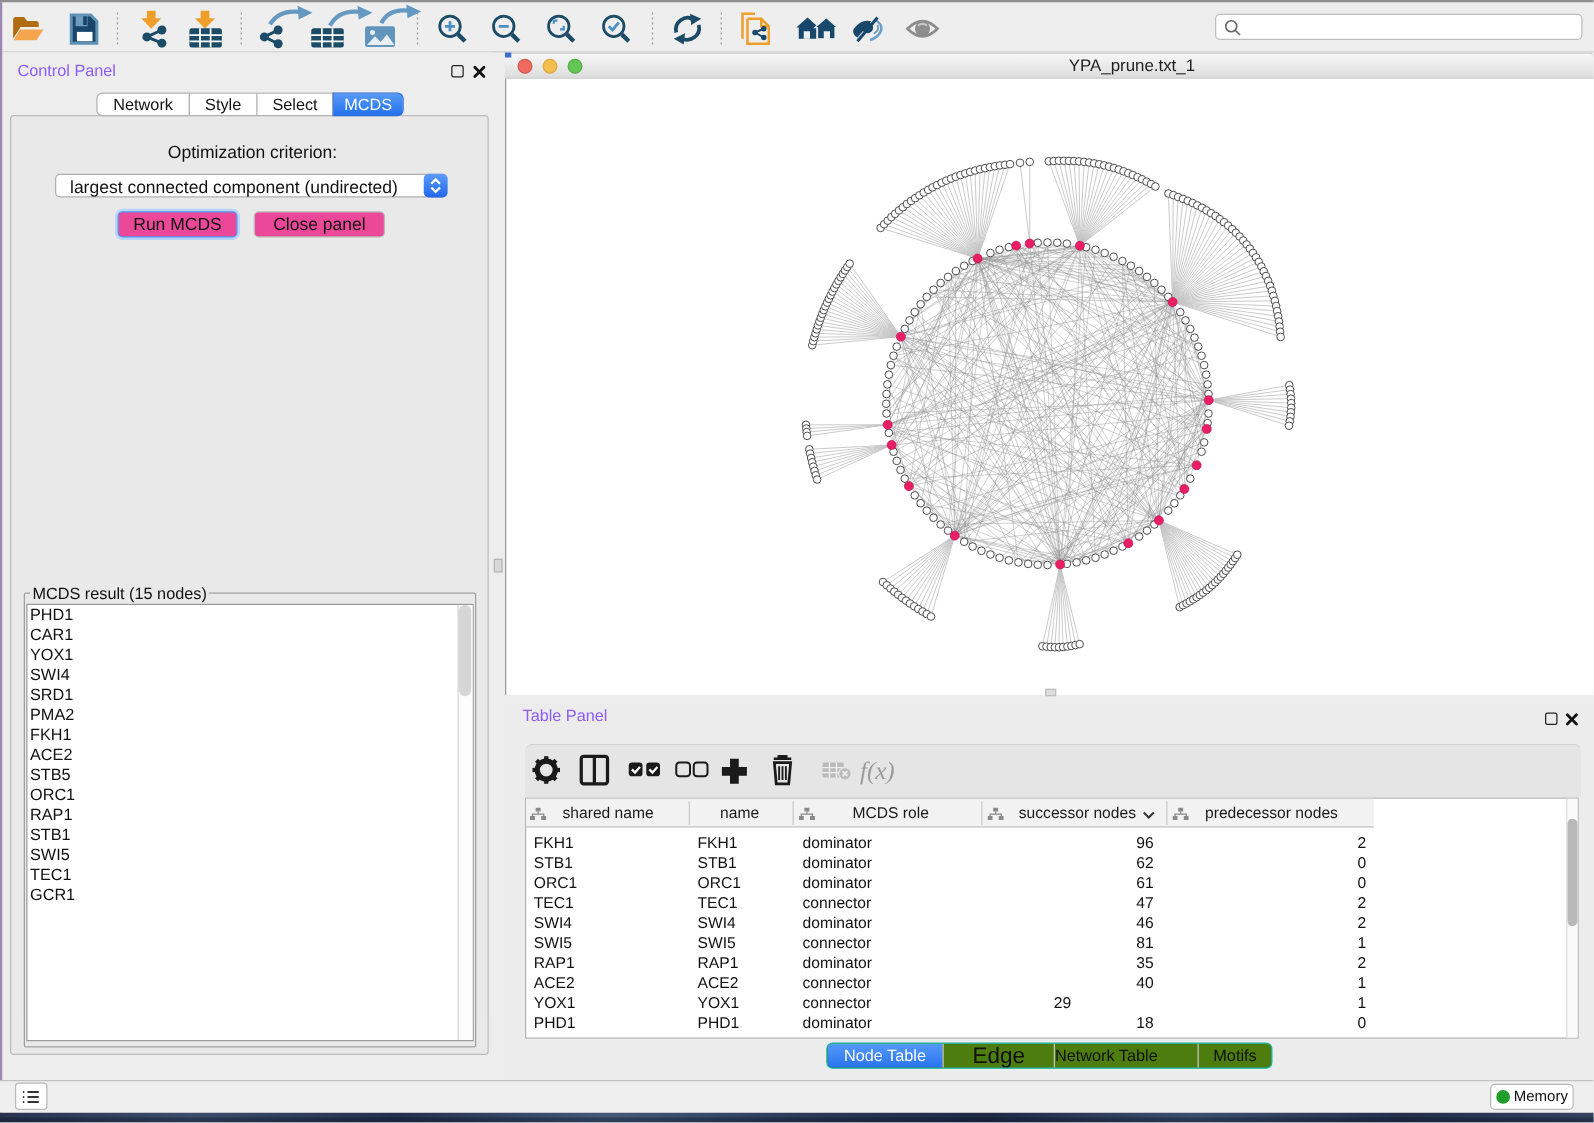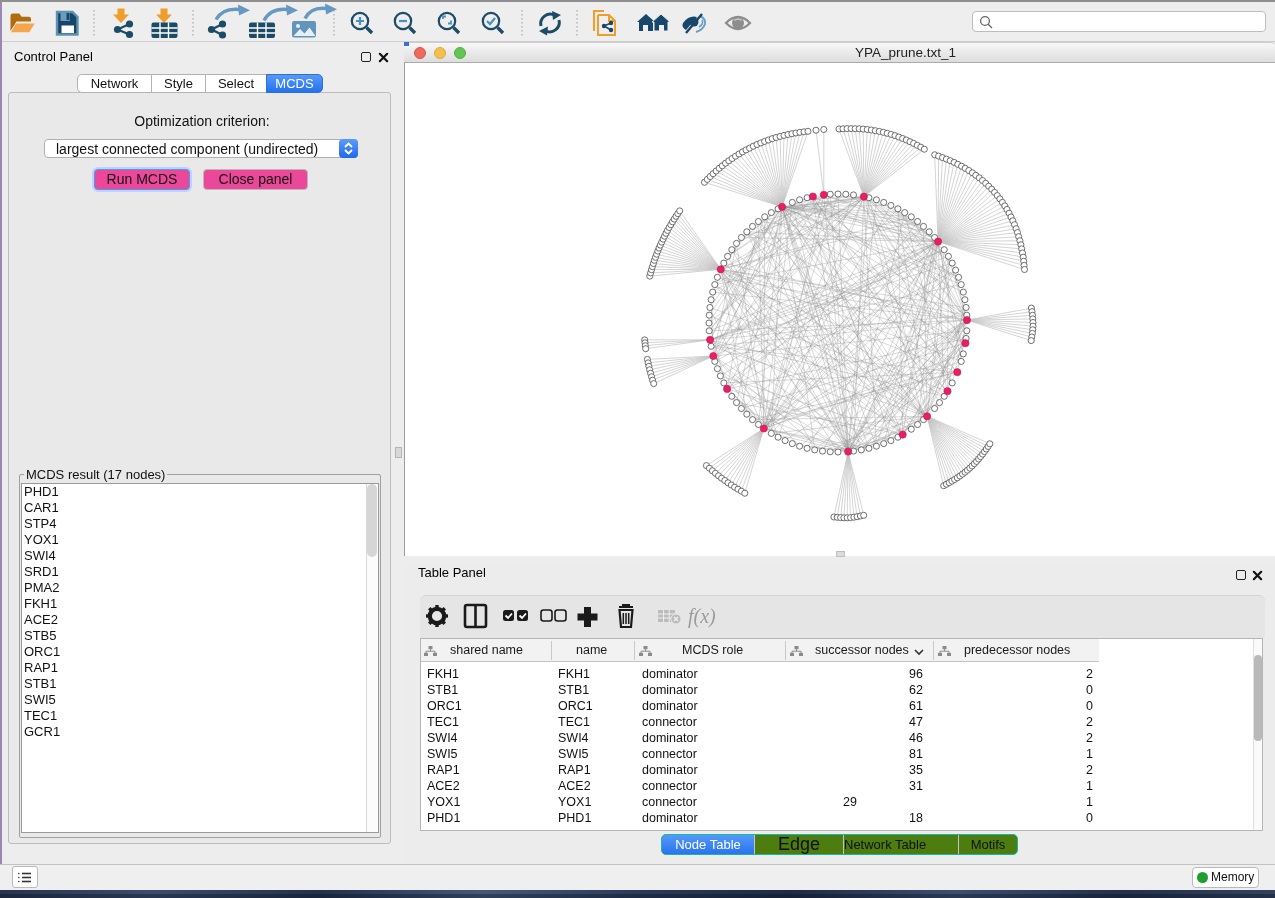--- a/index.html
+++ b/index.html
@@ -1,19 +1,19 @@
 <!DOCTYPE html>
 <html><head><meta charset="utf-8"><style>
 *{margin:0;padding:0;box-sizing:border-box}
 html,body{width:1275px;height:898px}
 body{position:relative;font-family:"Liberation Sans",sans-serif;background:#ededed;overflow:hidden;font-size:13px;color:#111}
 .abs{position:absolute}
 .tb{background:#eeeeee;border-bottom:1px solid #cfcfcf}
 .searchbox{background:#fff;border:1px solid #bdbdbd;border-radius:4px}
-.paneltitle{font-size:13px;color:#000000}
+.paneltitle{font-size:13px;color:#8b5cf6}
 .tab{display:inline-block;height:19px;line-height:17px;background:#fff;border:1px solid #b3b3b3;text-align:center;font-size:13px;vertical-align:top}
 .tabsel{background:linear-gradient(#569af8,#2471ee);color:#fff;border-color:#2e6fd8}
 .btn{background:#ec4899;border:1px solid #b9b9b9;border-radius:4px;font-size:14px;text-align:center}
 .fs{border:1px solid #a0a0a0;border-radius:2px}
 .lgd{background:#e9e9e9;font-size:13px;padding:0 2px}
 .listbox{background:#fff;border:1px solid #9a9a9a}
 .li{height:16px;line-height:16px;font-size:13px;padding-left:2px}
 .mtitle{background:linear-gradient(#f7f7f7,#dddddd);border-bottom:1px solid #acacac;border-top:1px solid #cdcdcd}
 .macbtn{width:12px;height:12px;border-radius:50%;position:absolute;top:47px}
 .th{font-size:12.5px;color:#1a1a1a}
@@ -159,25 +159,24 @@
 <div class="abs" style="left:44px;top:139px;width:314px;height:19px;background:#fff;border:1px solid #b0b0b0;border-radius:4px"></div>
 <div class="abs" style="left:56px;top:141px;font-size:14px;white-space:nowrap">largest connected component (undirected)</div>
 <div class="abs" style="left:339px;top:139px;width:19px;height:19px;background:linear-gradient(#5b9cf9,#2167ee);border-radius:4px"></div>
 <svg class="abs" style="left:342px;top:141px" width="13" height="15" viewBox="0 0 13 15">
     <path d="M3 6 L6.5 2.5 L10 6" fill="none" stroke="#fff" stroke-width="1.8"></path>
     <path d="M3 9 L6.5 12.5 L10 9" fill="none" stroke="#fff" stroke-width="1.8"></path>
   </svg>
 <div class="abs btn" style="left:94px;top:169px;width:96px;height:21px;line-height:19px;border-color:#4f94f7;box-shadow:0 0 0 2px #b9d5fb">Run MCDS</div>
 <div class="abs btn" style="left:203px;top:169px;width:105px;height:21px;line-height:19px">Close panel</div>
 <div class="abs fs" style="left:19px;top:474px;width:362px;height:364px"></div>
-<div class="abs lgd" style="left:24px;top:467px">MCDS result (17 nodes)</div>
+<div class="abs lgd" style="left:24px;top:467px">MCDS result (15 nodes)</div>
 <div class="abs listbox" style="left:21px;top:483px;width:358px;height:350px">
 <div class="li">PHD1</div>
 <div class="li">CAR1</div>
-<div class="li">STP4</div>
 <div class="li">YOX1</div>
 <div class="li">SWI4</div>
 <div class="li">SRD1</div>
 <div class="li">PMA2</div>
 <div class="li">FKH1</div>
 <div class="li">ACE2</div>
 <div class="li">STB5</div>
 <div class="li">ORC1</div>
 <div class="li">RAP1</div>
 <div class="li">STB1</div>
@@ -625,21 +624,21 @@
 <div class="td" style="left:843px;top:746px;width:80px;text-align:right">81</div>
 <div class="td" style="left:1013px;top:746px;width:80px;text-align:right">1</div>
 <div class="td" style="left:427px;top:762px">RAP1</div>
 <div class="td" style="left:558px;top:762px">RAP1</div>
 <div class="td" style="left:642px;top:762px">dominator</div>
 <div class="td" style="left:843px;top:762px;width:80px;text-align:right">35</div>
 <div class="td" style="left:1013px;top:762px;width:80px;text-align:right">2</div>
 <div class="td" style="left:427px;top:778px">ACE2</div>
 <div class="td" style="left:558px;top:778px">ACE2</div>
 <div class="td" style="left:642px;top:778px">connector</div>
-<div class="td" style="left:843px;top:778px;width:80px;text-align:right">31</div>
+<div class="td" style="left:843px;top:778px;width:80px;text-align:right">40</div>
 <div class="td" style="left:1013px;top:778px;width:80px;text-align:right">1</div>
 <div class="td" style="left:427px;top:794px">YOX1</div>
 <div class="td" style="left:558px;top:794px">YOX1</div>
 <div class="td" style="left:642px;top:794px">connector</div>
 <div class="td" style="left:843px;top:794px;width:80px;text-align:left">29</div>
 <div class="td" style="left:1013px;top:794px;width:80px;text-align:right">1</div>
 <div class="td" style="left:427px;top:810px">PHD1</div>
 <div class="td" style="left:558px;top:810px">PHD1</div>
 <div class="td" style="left:642px;top:810px">dominator</div>
 <div class="td" style="left:843px;top:810px;width:80px;text-align:right">18</div>

